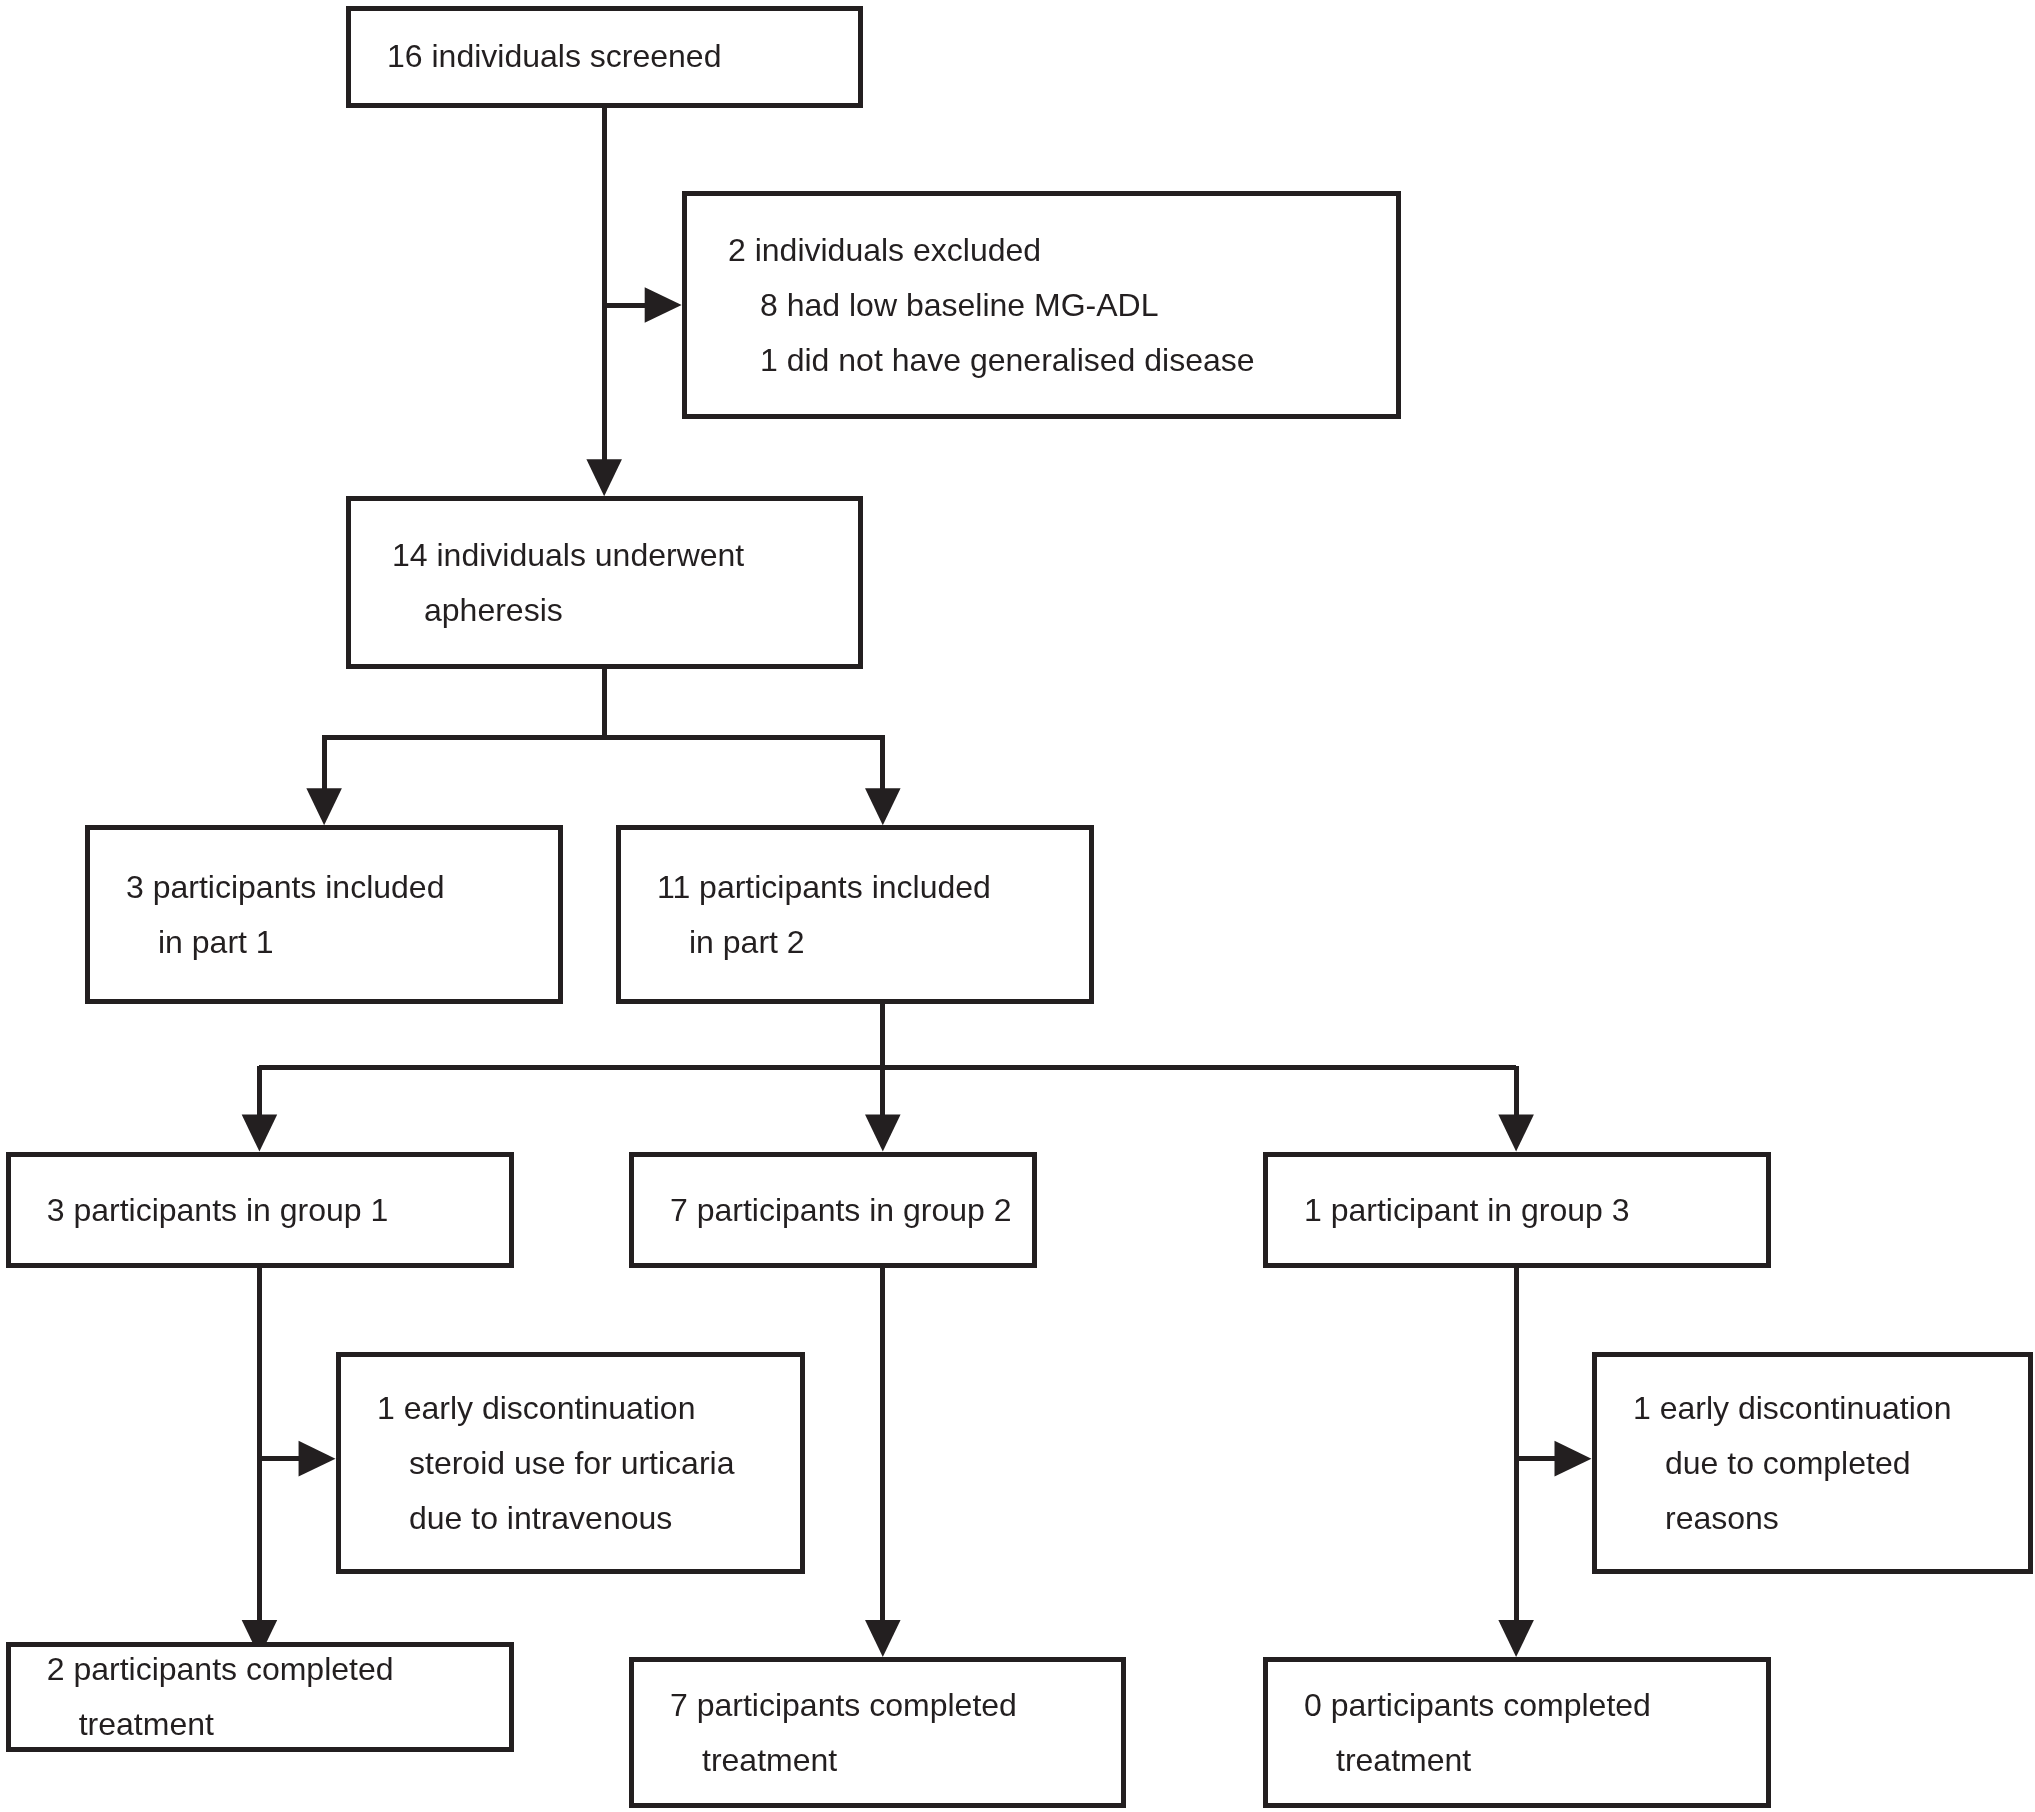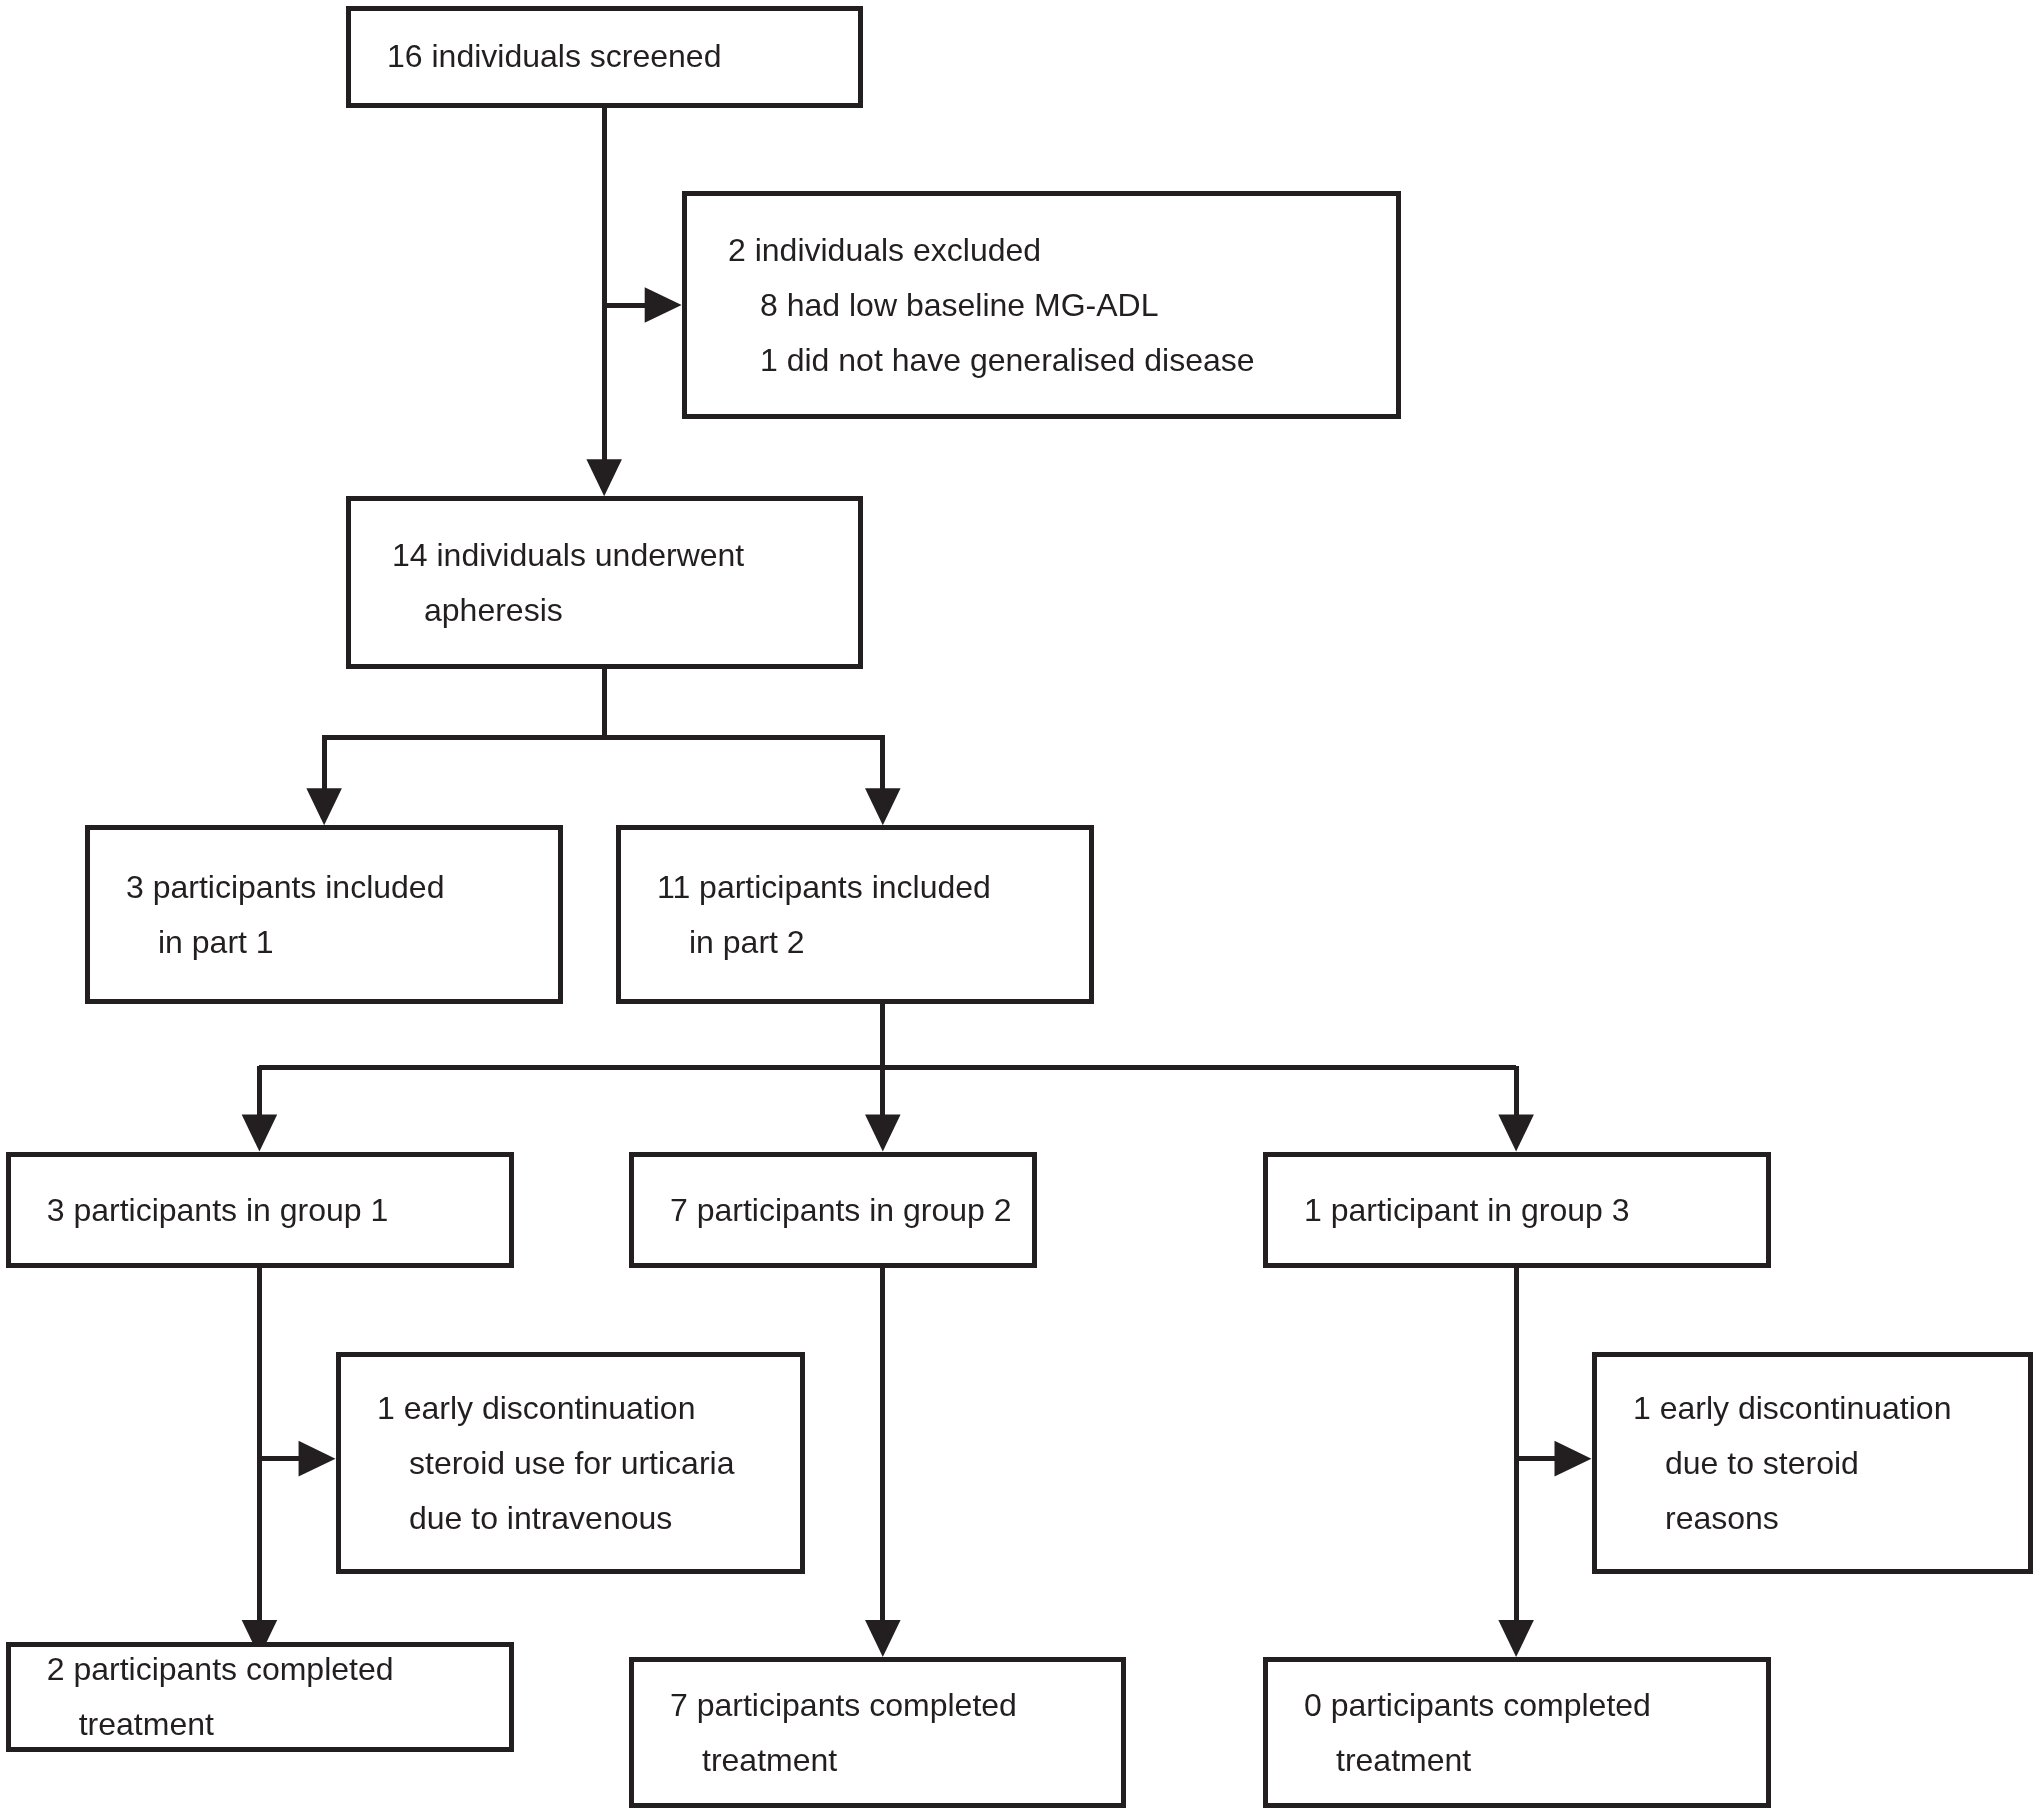--- a/index.html
+++ b/index.html
@@ -176,21 +176,21 @@
   </div>
 
   <div class="box" id="b-disc1">
     <div class="ln">1 early discontinuation</div>
     <div class="ln cont">steroid use for urticaria</div>
     <div class="ln cont">due to intravenous</div>
   </div>
 
   <div class="box" id="b-disc3">
     <div class="ln">1 early discontinuation</div>
-    <div class="ln cont">due to steroid</div>
+    <div class="ln cont">due to completed</div>
     <div class="ln cont">reasons</div>
   </div>
 
   <div class="box" id="b-completed1">
     <div class="ln">2 participants completed</div>
     <div class="ln cont">treatment</div>
   </div>
 
   <div class="box" id="b-completed2">
     <div class="ln">7 participants completed</div>

